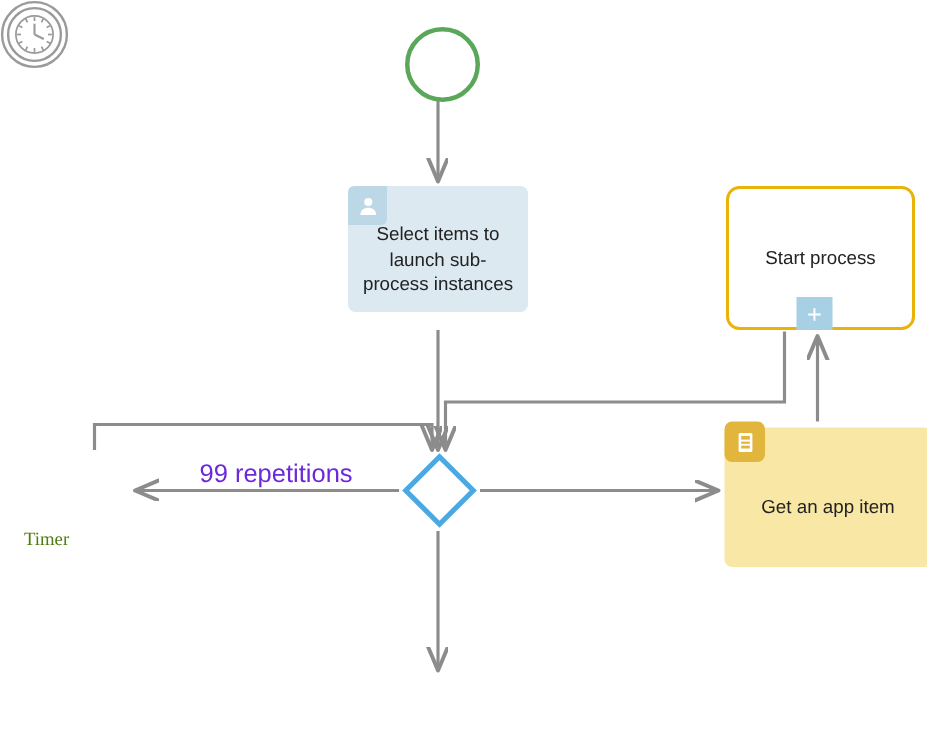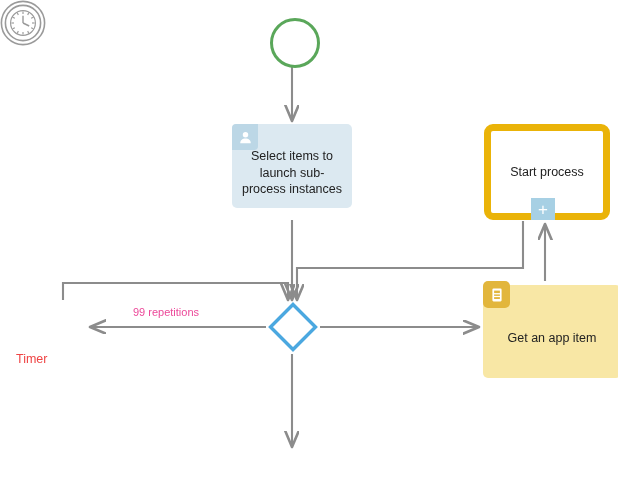--- a/index.html
+++ b/index.html
@@ -21,21 +21,21 @@
   }
   #start-event{
     left:270px;top:18px;width:44px;height:44px;
     border:3px solid #5aa75a;
   }
 
   
   #timer-event{left:40px;top:302px;width:46px;height:46px;}
   #timer-label{
     position:absolute;left:16px;top:352px;width:90px;
-    font-size:12.5px;color:#ef4444;text-align:left;
+    font-size:12.5px;color:#4d7c0f;text-align:left;font-family:Liberation Serif, serif;
   }
 
   
   .task{
     position:absolute;box-sizing:border-box;border-radius:5px;
     display:flex;align-items:center;justify-content:center;
     text-align:center;line-height:1.32;color:#222;
   }
   #task-select{
     left:232px;top:124px;width:120px;height:84px;
@@ -44,21 +44,21 @@
   }
   #task-select .label{position:relative;top:6px;}
   #task-icon-select{
     position:absolute;left:232px;top:124px;width:26px;height:26px;
     background:#bcd7e6;border-radius:4px 0 4px 0;
     display:flex;align-items:center;justify-content:center;
   }
 
   #task-start{
     left:484px;top:124px;width:126px;height:96px;
-    background:#ffffff;border:7px solid #eab308;border-radius:9px;
+    background:#ffffff;border:2px solid #eab308;border-radius:9px;
     font-size:12.5px;
   }
   #plus-badge{
     position:absolute;left:531px;top:198px;width:24px;height:22px;
     background:#a7d0e4;
     display:flex;align-items:center;justify-content:center;
     color:#ffffff;font-size:17px;line-height:1;font-weight:400;
   }
 
   #task-getitem{
@@ -72,21 +72,21 @@
     display:flex;align-items:center;justify-content:center;
   }
 
   
   #gateway{
     position:absolute;left:268px;top:302px;width:50px;height:50px;
   }
 
   
   .edge-label{
-    position:absolute;font-size:11px;color:#ec4899;white-space:nowrap;
+    position:absolute;font-size:17px;color:#6d28d9;white-space:nowrap;
   }
   #label-repetitions{left:133px;top:306px;}
   #label-launched{left:303px;top:393px;}
 </style>
 </head>
 <body>
 
 <div id="canvas">
 
   

